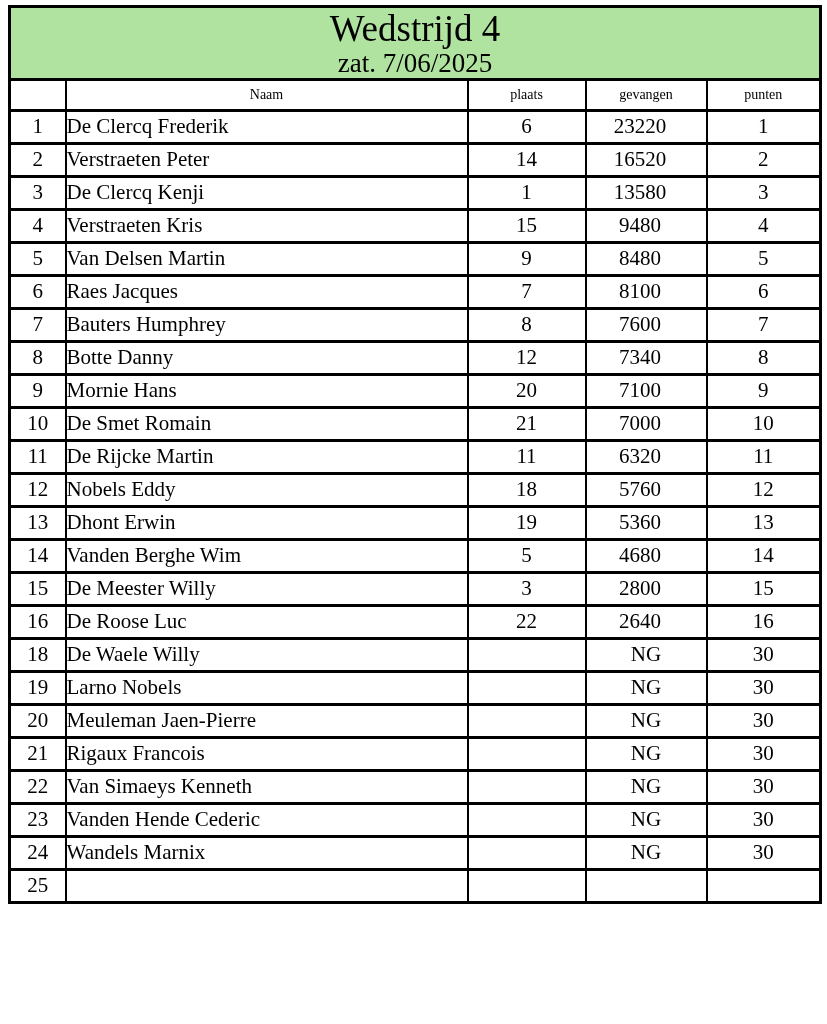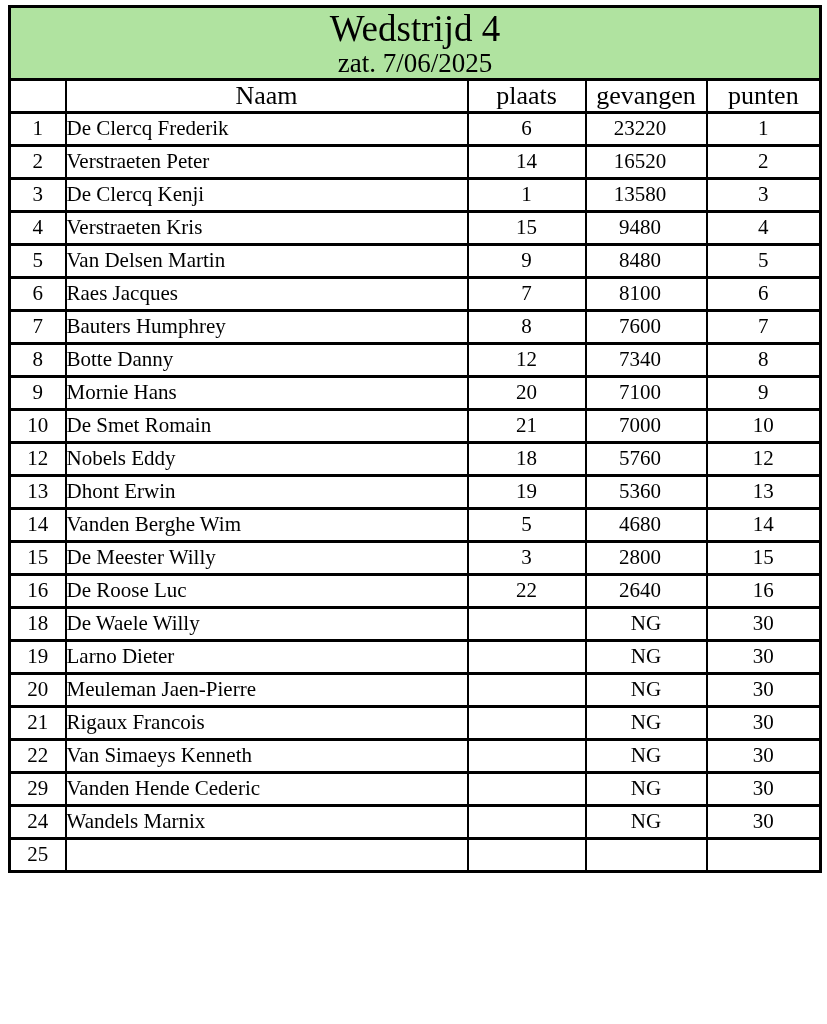--- a/index.html
+++ b/index.html
@@ -41,21 +41,21 @@
   .banner-title {
     font-size: 37px;
     line-height: 1.12;
   }
   .banner-date {
     font-size: 27px;
     line-height: 1.05;
   }
   th.col-header {
     font-weight: normal;
-    font-size: 26px;
+    font-size: 14px;
     height: 28px;
     text-align: center;
   }
   table.results td {
     font-size: 21px;
     height: 30px;
   }
   .col-rank    { text-align: center; }
   .col-naam    { text-align: left; padding-left: 14px; }
   .col-plaats  { text-align: center; }
@@ -155,20 +155,27 @@
           <td class="col-punten">9</td>
         </tr>
         <tr>
           <td class="col-rank">10</td>
           <td class="col-naam">De Smet Romain</td>
           <td class="col-plaats">21</td>
           <td class="col-gevangen num">7000</td>
           <td class="col-punten">10</td>
         </tr>
         <tr>
+          <td class="col-rank">11</td>
+          <td class="col-naam">De Rijcke Martin</td>
+          <td class="col-plaats">11</td>
+          <td class="col-gevangen num">6320</td>
+          <td class="col-punten">11</td>
+        </tr>
+        <tr>
           <td class="col-rank">12</td>
           <td class="col-naam">Nobels Eddy</td>
           <td class="col-plaats">18</td>
           <td class="col-gevangen num">5760</td>
           <td class="col-punten">12</td>
         </tr>
         <tr>
           <td class="col-rank">13</td>
           <td class="col-naam">Dhont Erwin</td>
           <td class="col-plaats">19</td>
@@ -198,21 +205,21 @@
         </tr>
         <tr>
           <td class="col-rank">18</td>
           <td class="col-naam">De Waele Willy</td>
           <td class="col-plaats"></td>
           <td class="col-gevangen">NG</td>
           <td class="col-punten">30</td>
         </tr>
         <tr>
           <td class="col-rank">19</td>
-          <td class="col-naam">Larno Dieter</td>
+          <td class="col-naam">Larno Nobels</td>
           <td class="col-plaats"></td>
           <td class="col-gevangen">NG</td>
           <td class="col-punten">30</td>
         </tr>
         <tr>
           <td class="col-rank">20</td>
           <td class="col-naam">Meuleman Jaen-Pierre</td>
           <td class="col-plaats"></td>
           <td class="col-gevangen">NG</td>
           <td class="col-punten">30</td>
@@ -225,21 +232,21 @@
           <td class="col-punten">30</td>
         </tr>
         <tr>
           <td class="col-rank">22</td>
           <td class="col-naam">Van Simaeys Kenneth</td>
           <td class="col-plaats"></td>
           <td class="col-gevangen">NG</td>
           <td class="col-punten">30</td>
         </tr>
         <tr>
-          <td class="col-rank">29</td>
+          <td class="col-rank">23</td>
           <td class="col-naam">Vanden Hende Cederic</td>
           <td class="col-plaats"></td>
           <td class="col-gevangen">NG</td>
           <td class="col-punten">30</td>
         </tr>
         <tr>
           <td class="col-rank">24</td>
           <td class="col-naam">Wandels Marnix</td>
           <td class="col-plaats"></td>
           <td class="col-gevangen">NG</td>

